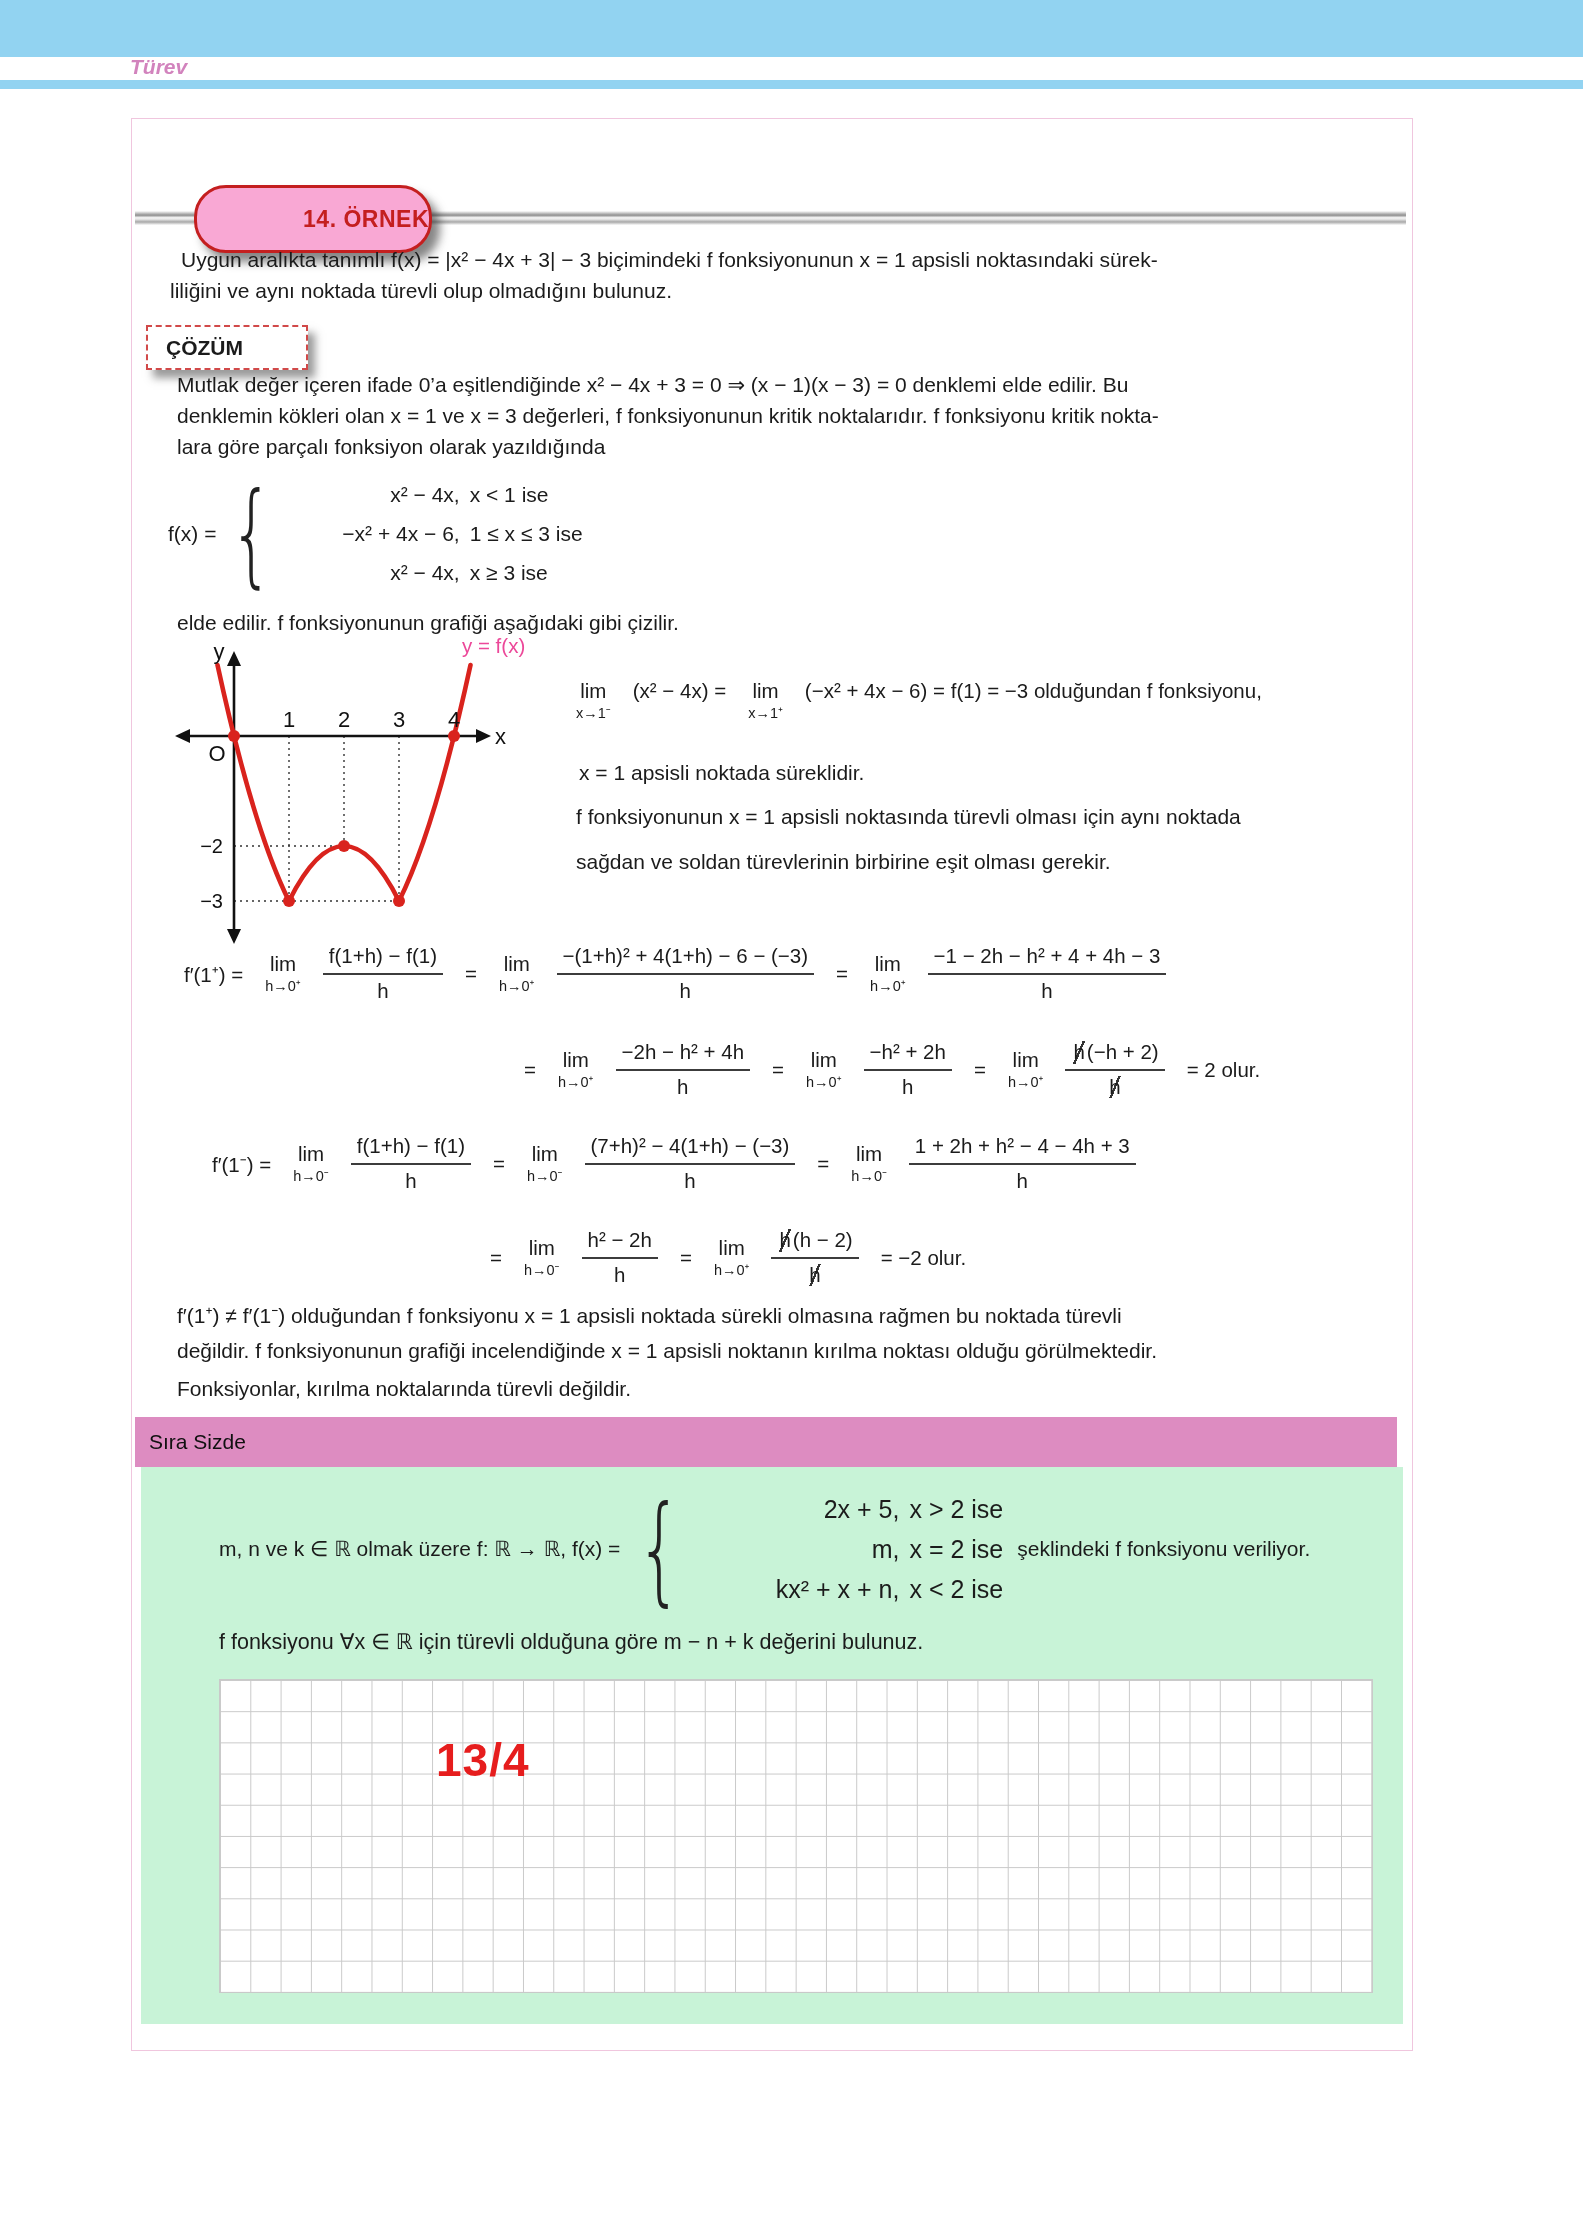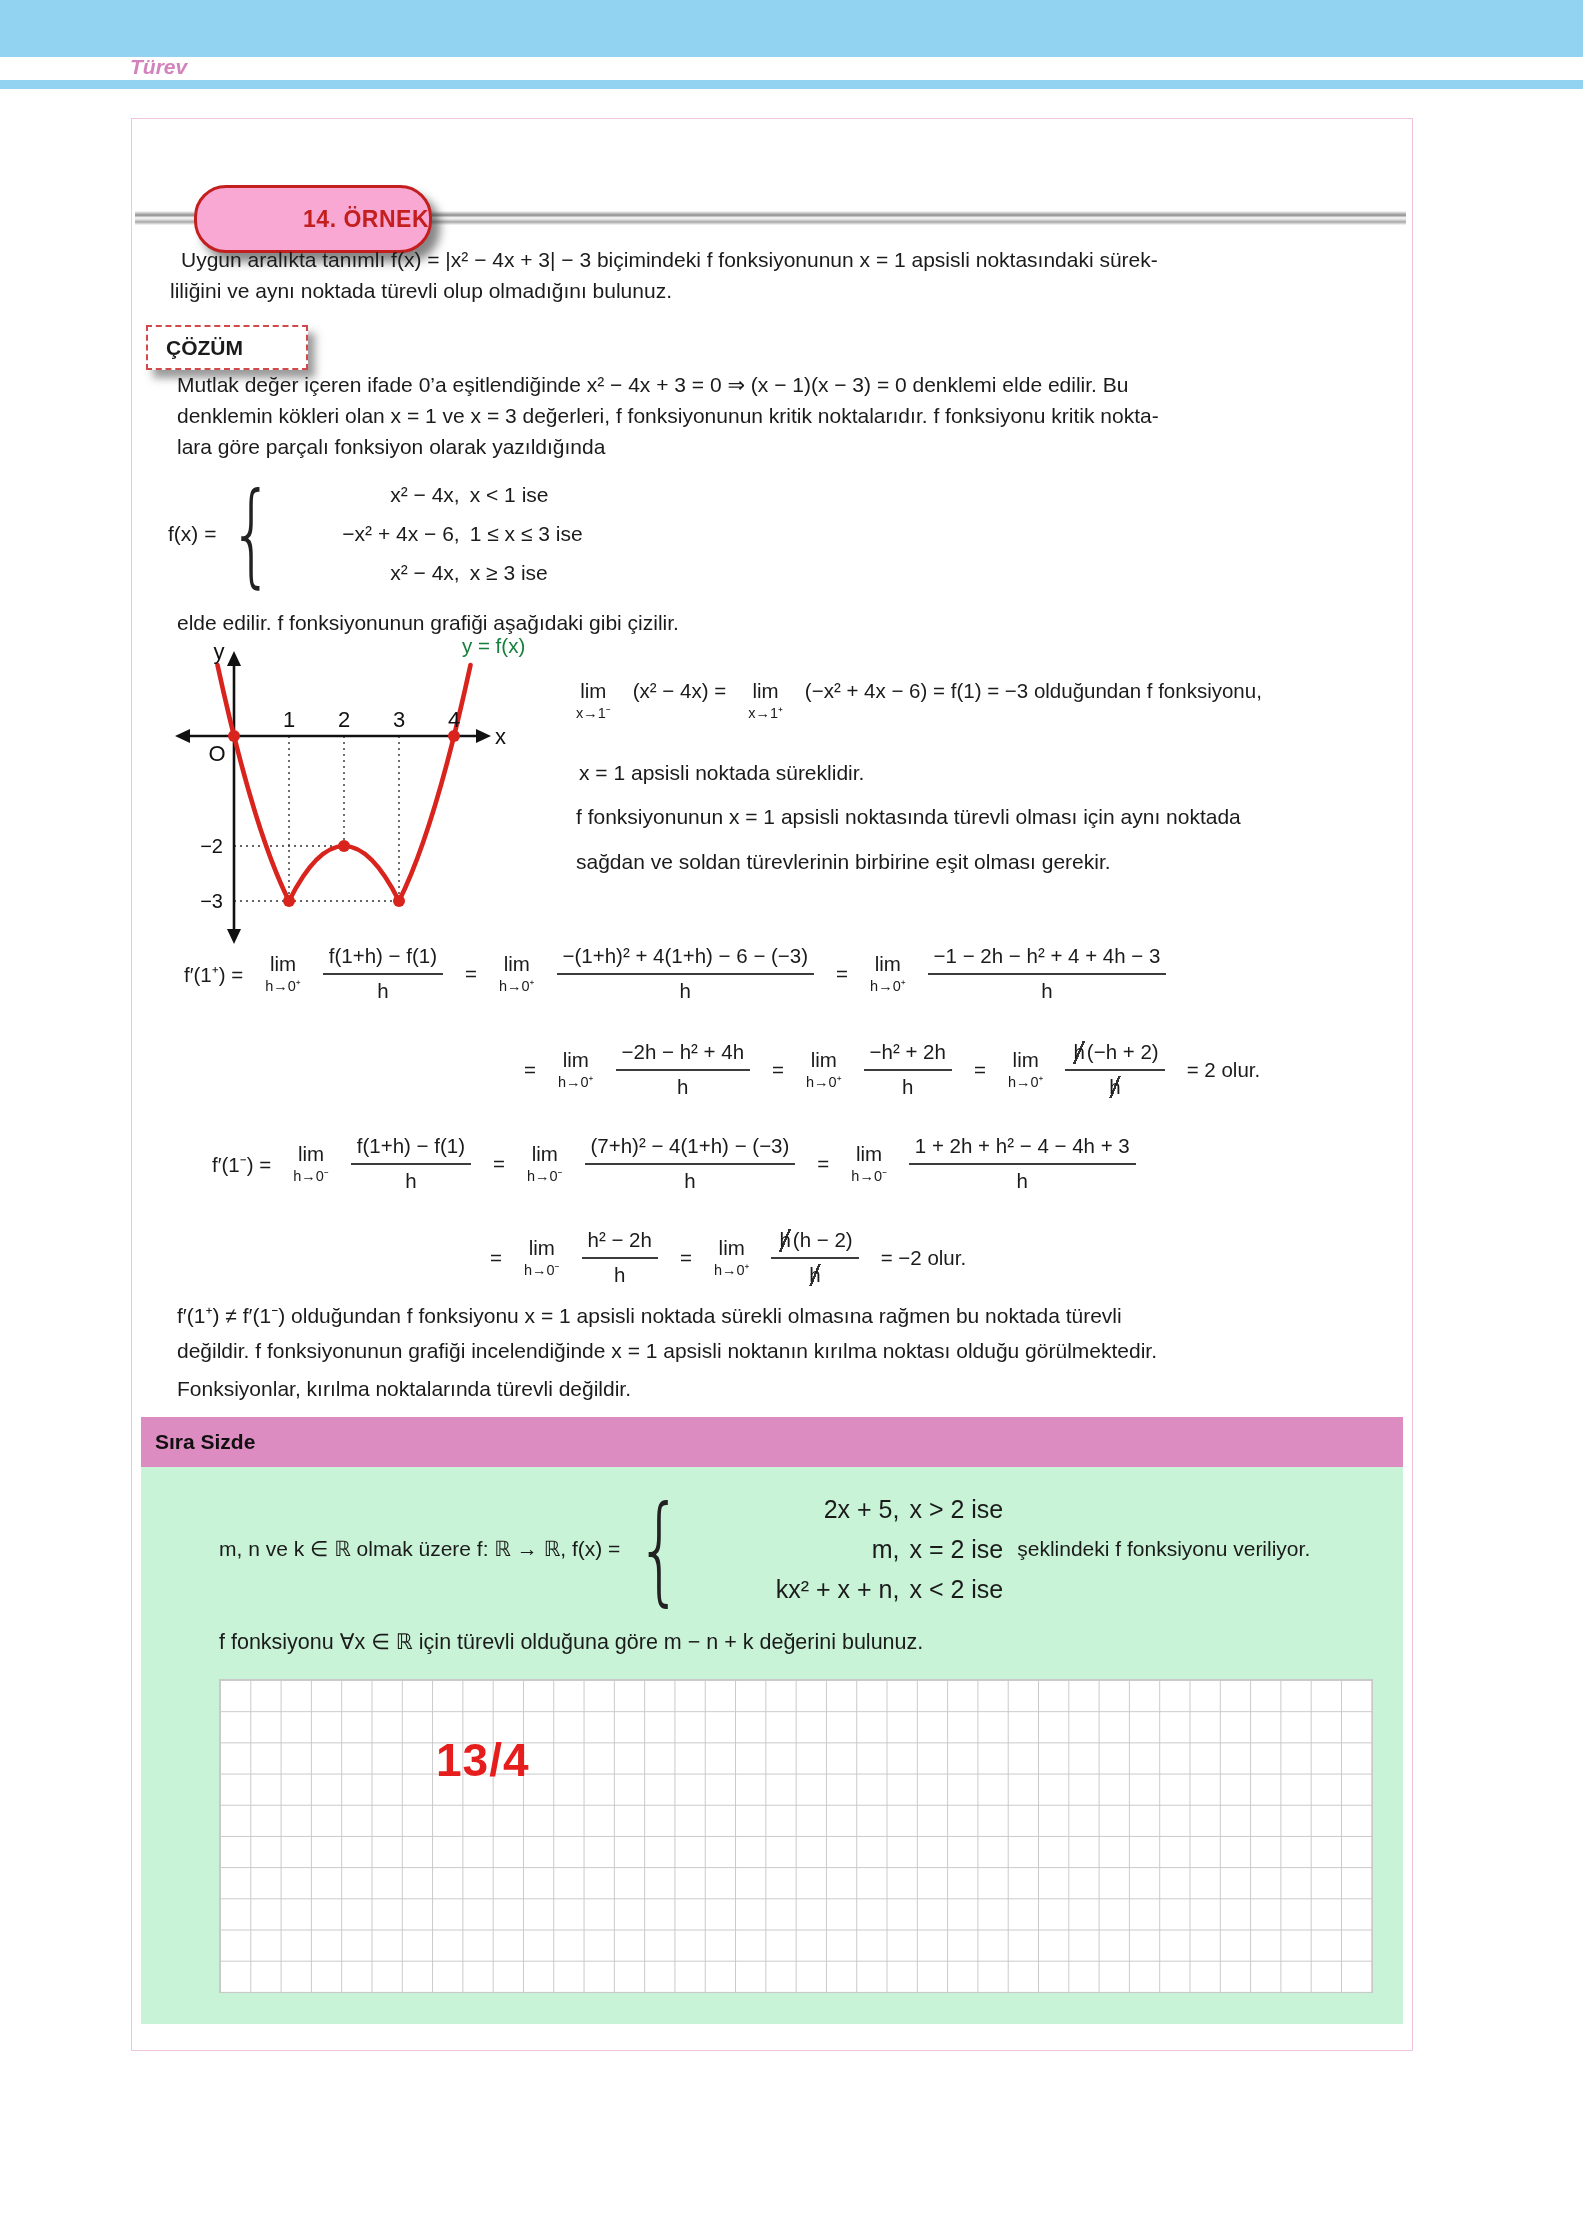--- a/index.html
+++ b/index.html
@@ -47,26 +47,26 @@
   .mrow.bl{align-items:baseline;}
   .lim{display:inline-flex;flex-direction:column;align-items:center;line-height:1;}
   .limsub{font-size:14.5px;margin-top:4px;}
   .frac{display:inline-flex;flex-direction:column;align-items:center;line-height:1.1;}
   .frac .num{display:flex;align-items:baseline;padding:0 6px 5px;}
   .frac .den{display:flex;justify-content:center;border-top:2px solid #3c3c3c;
              padding:5px 6px 0;align-self:stretch;}
   .cancel{padding:0 2px;background:linear-gradient(113deg,transparent 45%,#333 45%,#333 55%,transparent 55%);}
 
   
-  .graph-label{color:#15803d;font-size:20.5px;white-space:nowrap;}
-
-  
-  .sira-bar{left:9px;top:1298px;width:1262px;height:50px;background:#dd8cc1;
+  .graph-label{color:#ec4899;font-size:20.5px;white-space:nowrap;}
+
+  
+  .sira-bar{left:3px;top:1298px;width:1262px;height:50px;background:#dd8cc1;
             display:flex;align-items:center;padding-left:14px;box-sizing:border-box;
-            font-weight:bold;font-size:21px;color:#101010;}
+            font-weight:normal;font-size:21px;color:#101010;}
   .green{left:9px;top:1348px;width:1262px;height:557px;background:#c8f3d7;}
   .exrow{display:flex;align-items:center;font-size:21px;white-space:nowrap;}
   .qline{font-size:21.5px;white-space:nowrap;}
   .qline .b{font-weight:normal;margin-top:41px;}
   .grid-area{background:#fff;border:1px solid #c9c9c9;
      background-image:linear-gradient(to right,#c9c9c9 1px,transparent 1px),
                       linear-gradient(to bottom,#c9c9c9 1px,transparent 1px);
      background-size:30.3px 31.2px;}
   .answer{color:#e61d1d;font-weight:bold;font-size:46px;letter-spacing:1px;}
 

